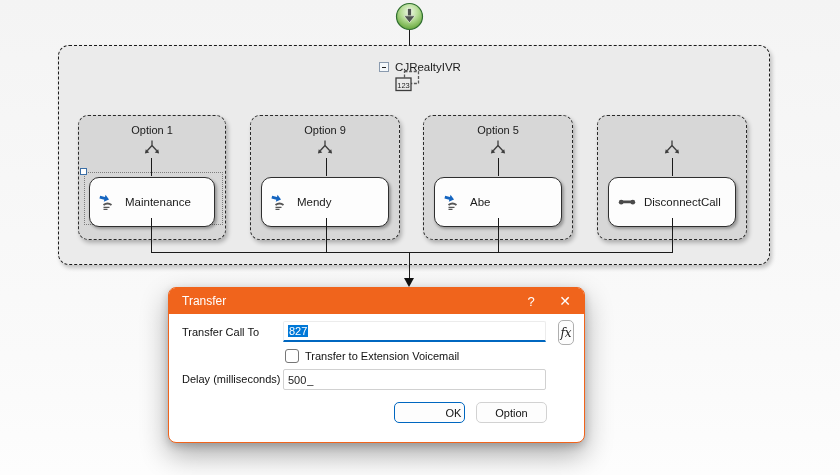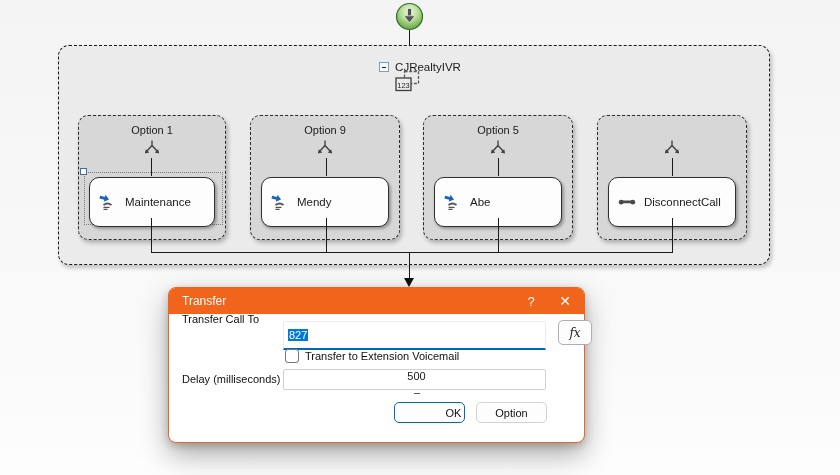--- a/index.html
+++ b/index.html
@@ -87,31 +87,31 @@
     align-items:center; justify-content:center; color:#fff; font-size:13px; cursor:default;
   }
   .help-btn { right:40px; }
   .close-btn { right:6px; font-size:14px; }
   .fld-label { position:absolute; color:#111; white-space:nowrap; }
   .input {
     position:absolute; background:#fff; font-size:11px; display:flex; align-items:center;
     padding-left:4px; white-space:pre;
   }
   .input-focused {
-    left:114px; top:33px; width:263px; height:29px;
+    left:114px; top:33px; width:263px; height:21px;
     border:1px solid #ececec; border-bottom:2px solid #0067c0; border-radius:2px 2px 0 0;
   }
   .sel-text { background:#0078d7; color:#fff; padding:0 1px; }
   .input-plain {
     left:114px; top:81px; width:263px; height:21px;
-    border:1px solid #d1d1d1; border-radius:2px;flex-direction:column;
+    border:1px solid #d1d1d1; border-radius:2px;
   }
   .caret { margin-left:1px; }
   .fx-btn {
-    position:absolute; left:389px; top:32px; width:34px; height:25px;
+    position:absolute; left:389px; top:32px; width:16px; height:25px;
     border:1px solid #afafaf; border-radius:5px; background:#fdfdfd;
     display:flex; align-items:center; justify-content:center;
     font-family:"DejaVu Serif", serif; font-style:italic; font-size:12px; color:#222;
   }
   .checkbox {
     position:absolute; left:116px; top:61px; width:14px; height:14px;
     border:1px solid #767676; border-radius:3px; background:#fff;
   }
   .dlg-btn {
     position:absolute; top:114px; width:71px; height:21px;
@@ -260,21 +260,21 @@
   <div class="vline" style="left:409px; top:252px; height:26px; z-index:4;"></div>
   <div class="arrowhead" style="left:404px; top:278px;"></div>
 
   <div class="dialog">
     <div class="dialog-titlebar">
       <span class="dialog-title">Transfer</span>
     </div>
     <div class="titlebar-btn help-btn">?</div>
     <div class="titlebar-btn close-btn">✕</div>
 
-    <div class="fld-label" style="left:13px; top:25px;">Transfer Call To</div>
+    <div class="fld-label" style="left:13px; top:38px;">Transfer Call To</div>
     <div class="input input-focused">
       <span class="sel-text">827</span>
     </div>
     <div class="fx-btn">fx</div>
 
     <div class="checkbox"></div>
     <div class="fld-label" style="left:136px; top:62px;">Transfer to Extension Voicemail</div>
 
     <div class="fld-label" style="left:13px; top:85px;">Delay (milliseconds)</div>
     <div class="input input-plain">

